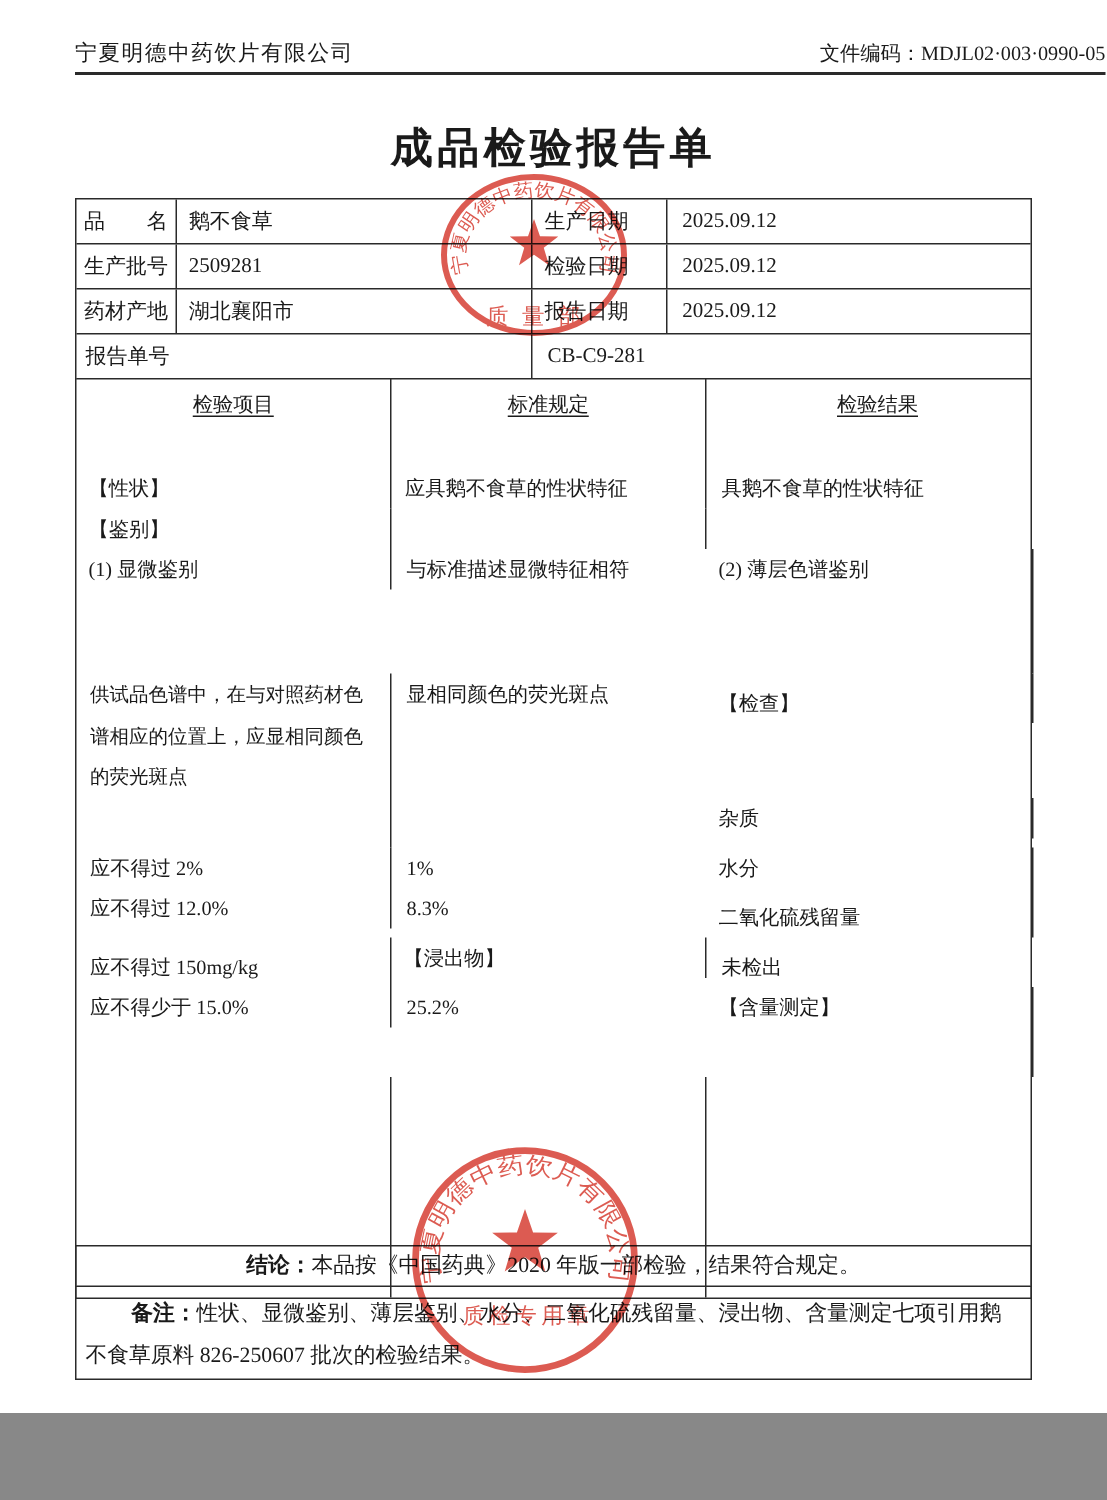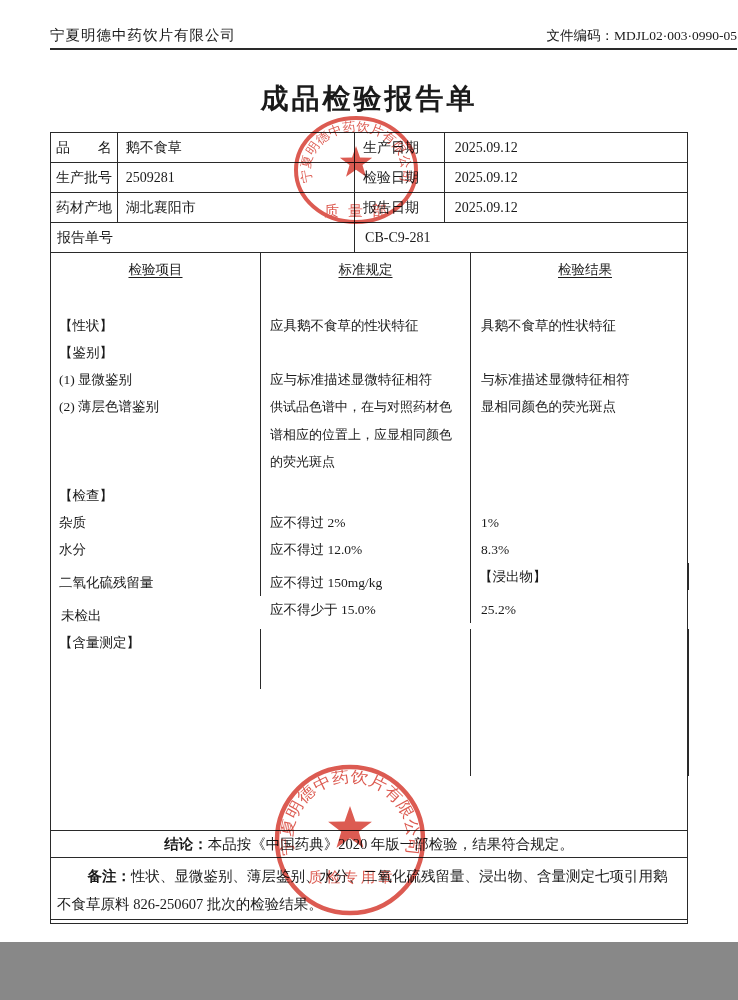--- a/index.html
+++ b/index.html
@@ -142,21 +142,20 @@
 
     <div class="cell h27">【性状】</div>
     <div class="cell h27 std">应具鹅不食草的性状特征</div>
     <div class="cell h27 c3">具鹅不食草的性状特征</div>
 
     <div class="cell h27">【鉴别】</div>
     <div class="cell h27 std"></div>
     <div class="cell h27 c3"></div>
 
     <div class="cell h27">(1) 显微鉴别</div>
-    <div class="cell h27 std">应与标准描述显微特征相符</div>
     <div class="cell h27 c3">与标准描述显微特征相符</div>
 
     <div class="cell h83">(2) 薄层色谱鉴别</div>
     <div class="cell h83 std wrapstd">供试品色谱中，在与对照药材色谱相应的位置上，应显相同颜色的荧光斑点</div>
     <div class="cell h83 c3">显相同颜色的荧光斑点</div>
 
     <div class="cell h33">【检查】</div>
     <div class="cell h33 std"></div>
     <div class="cell h33 c3"></div>
 

